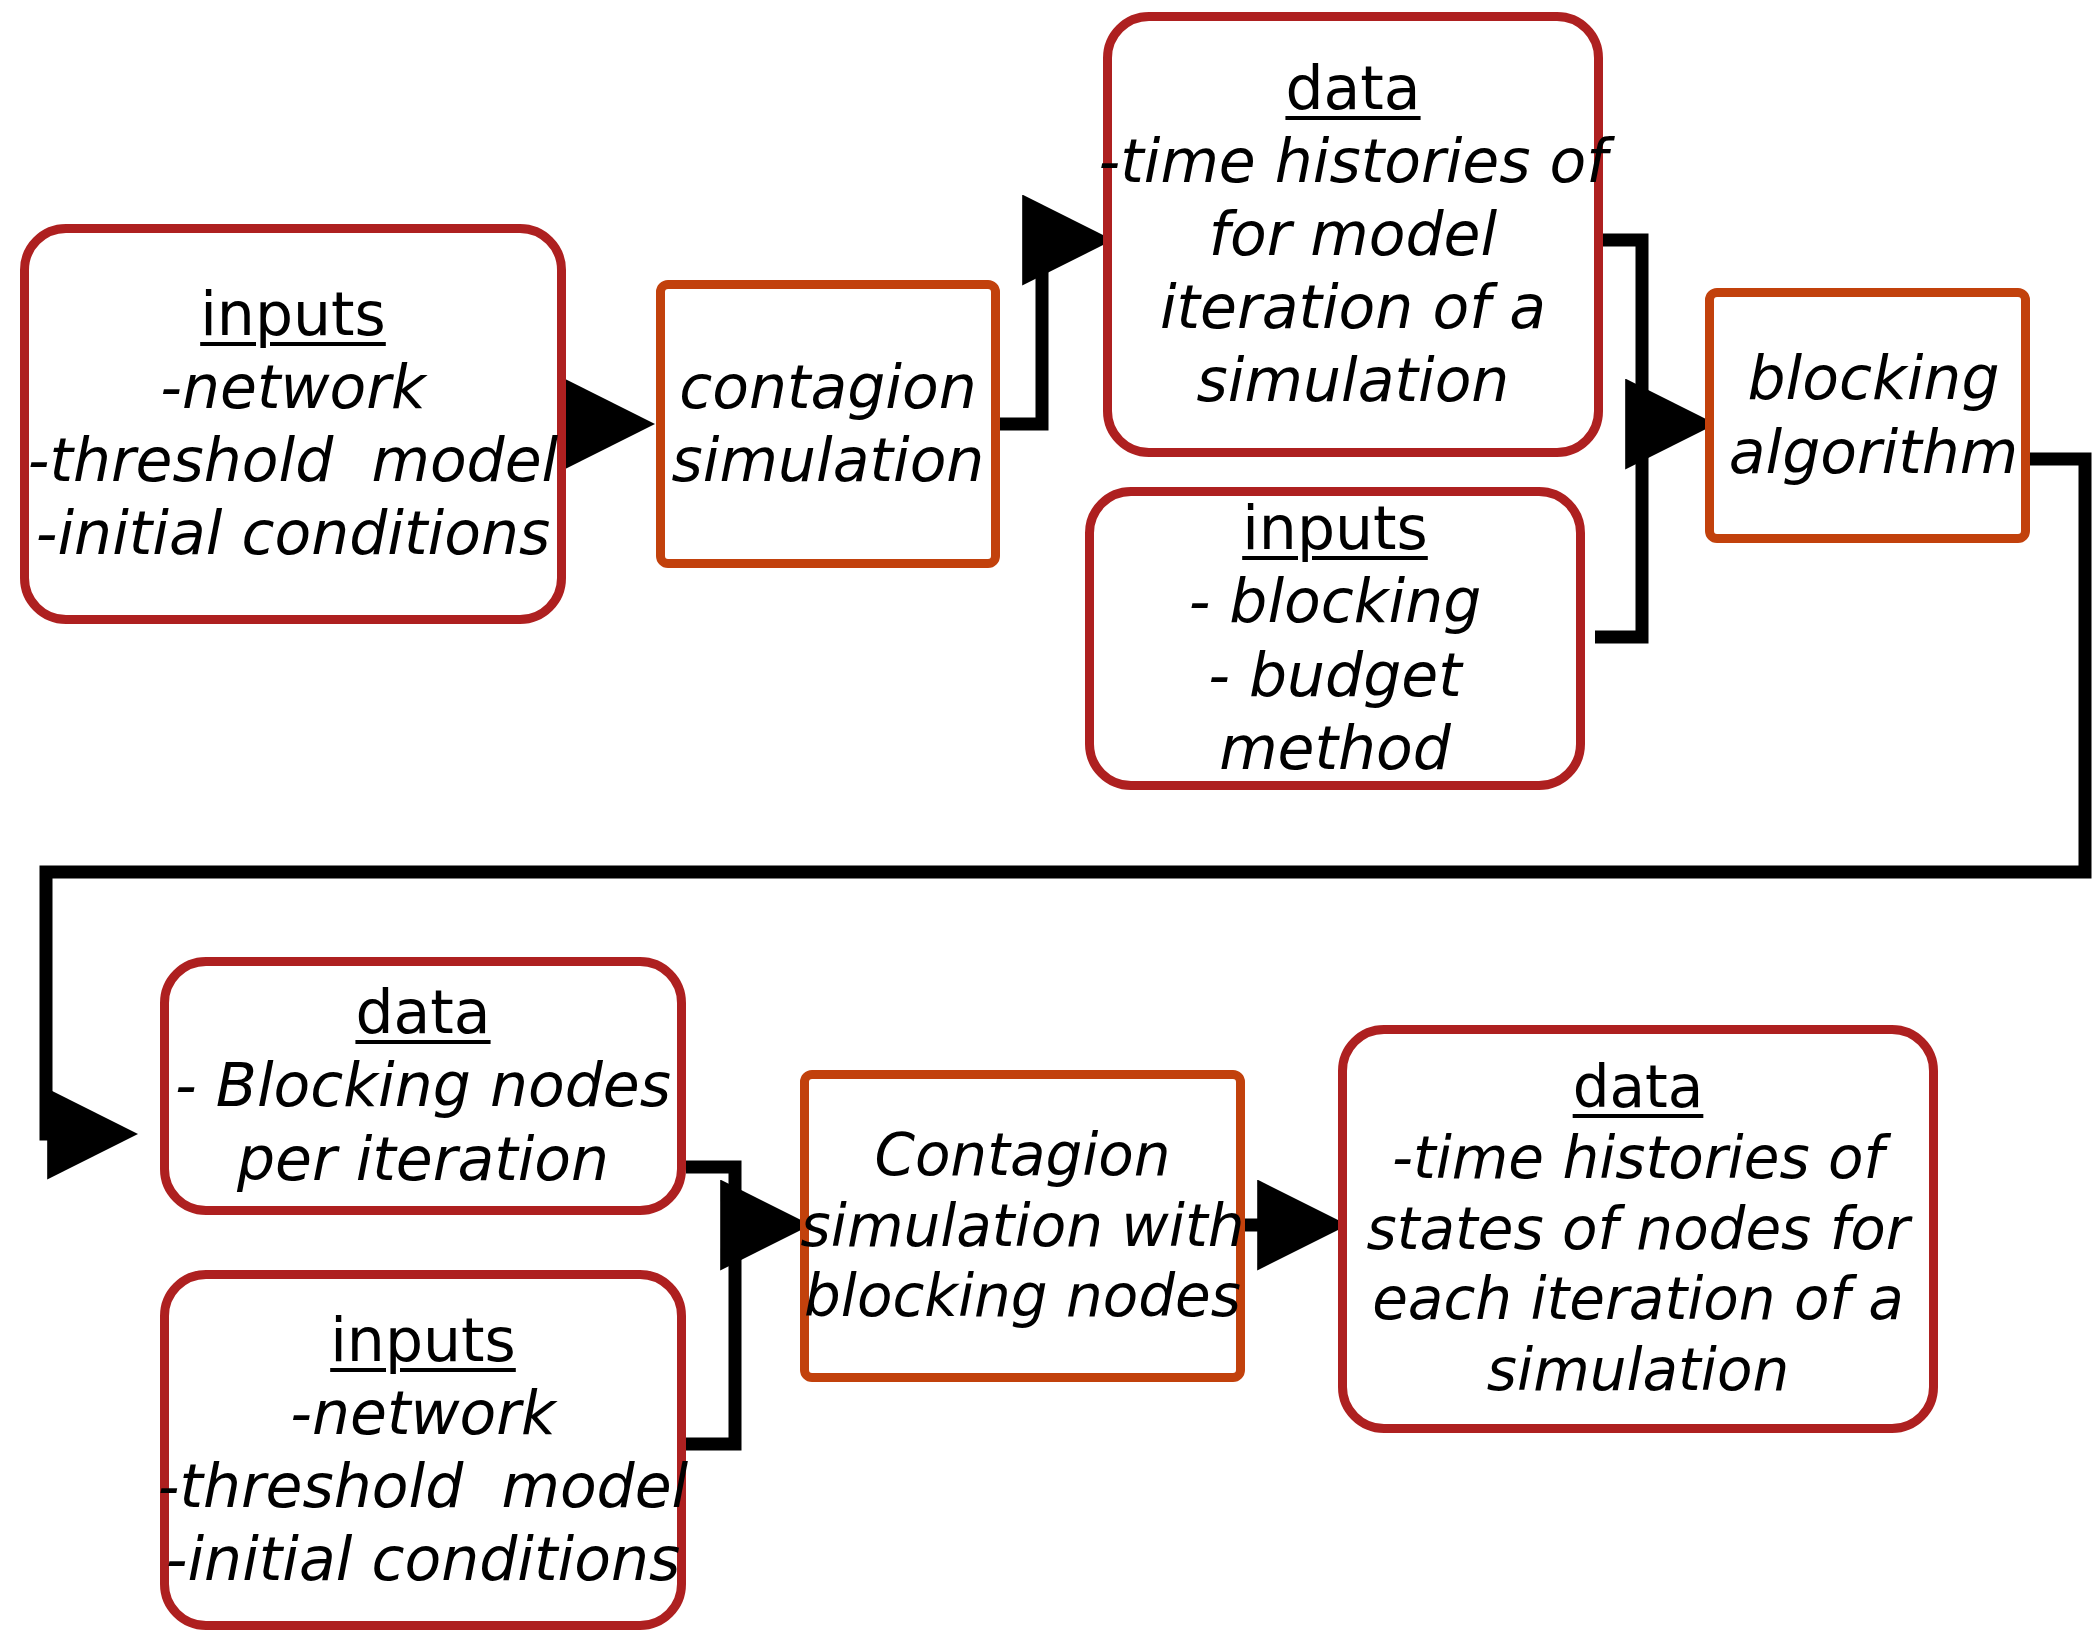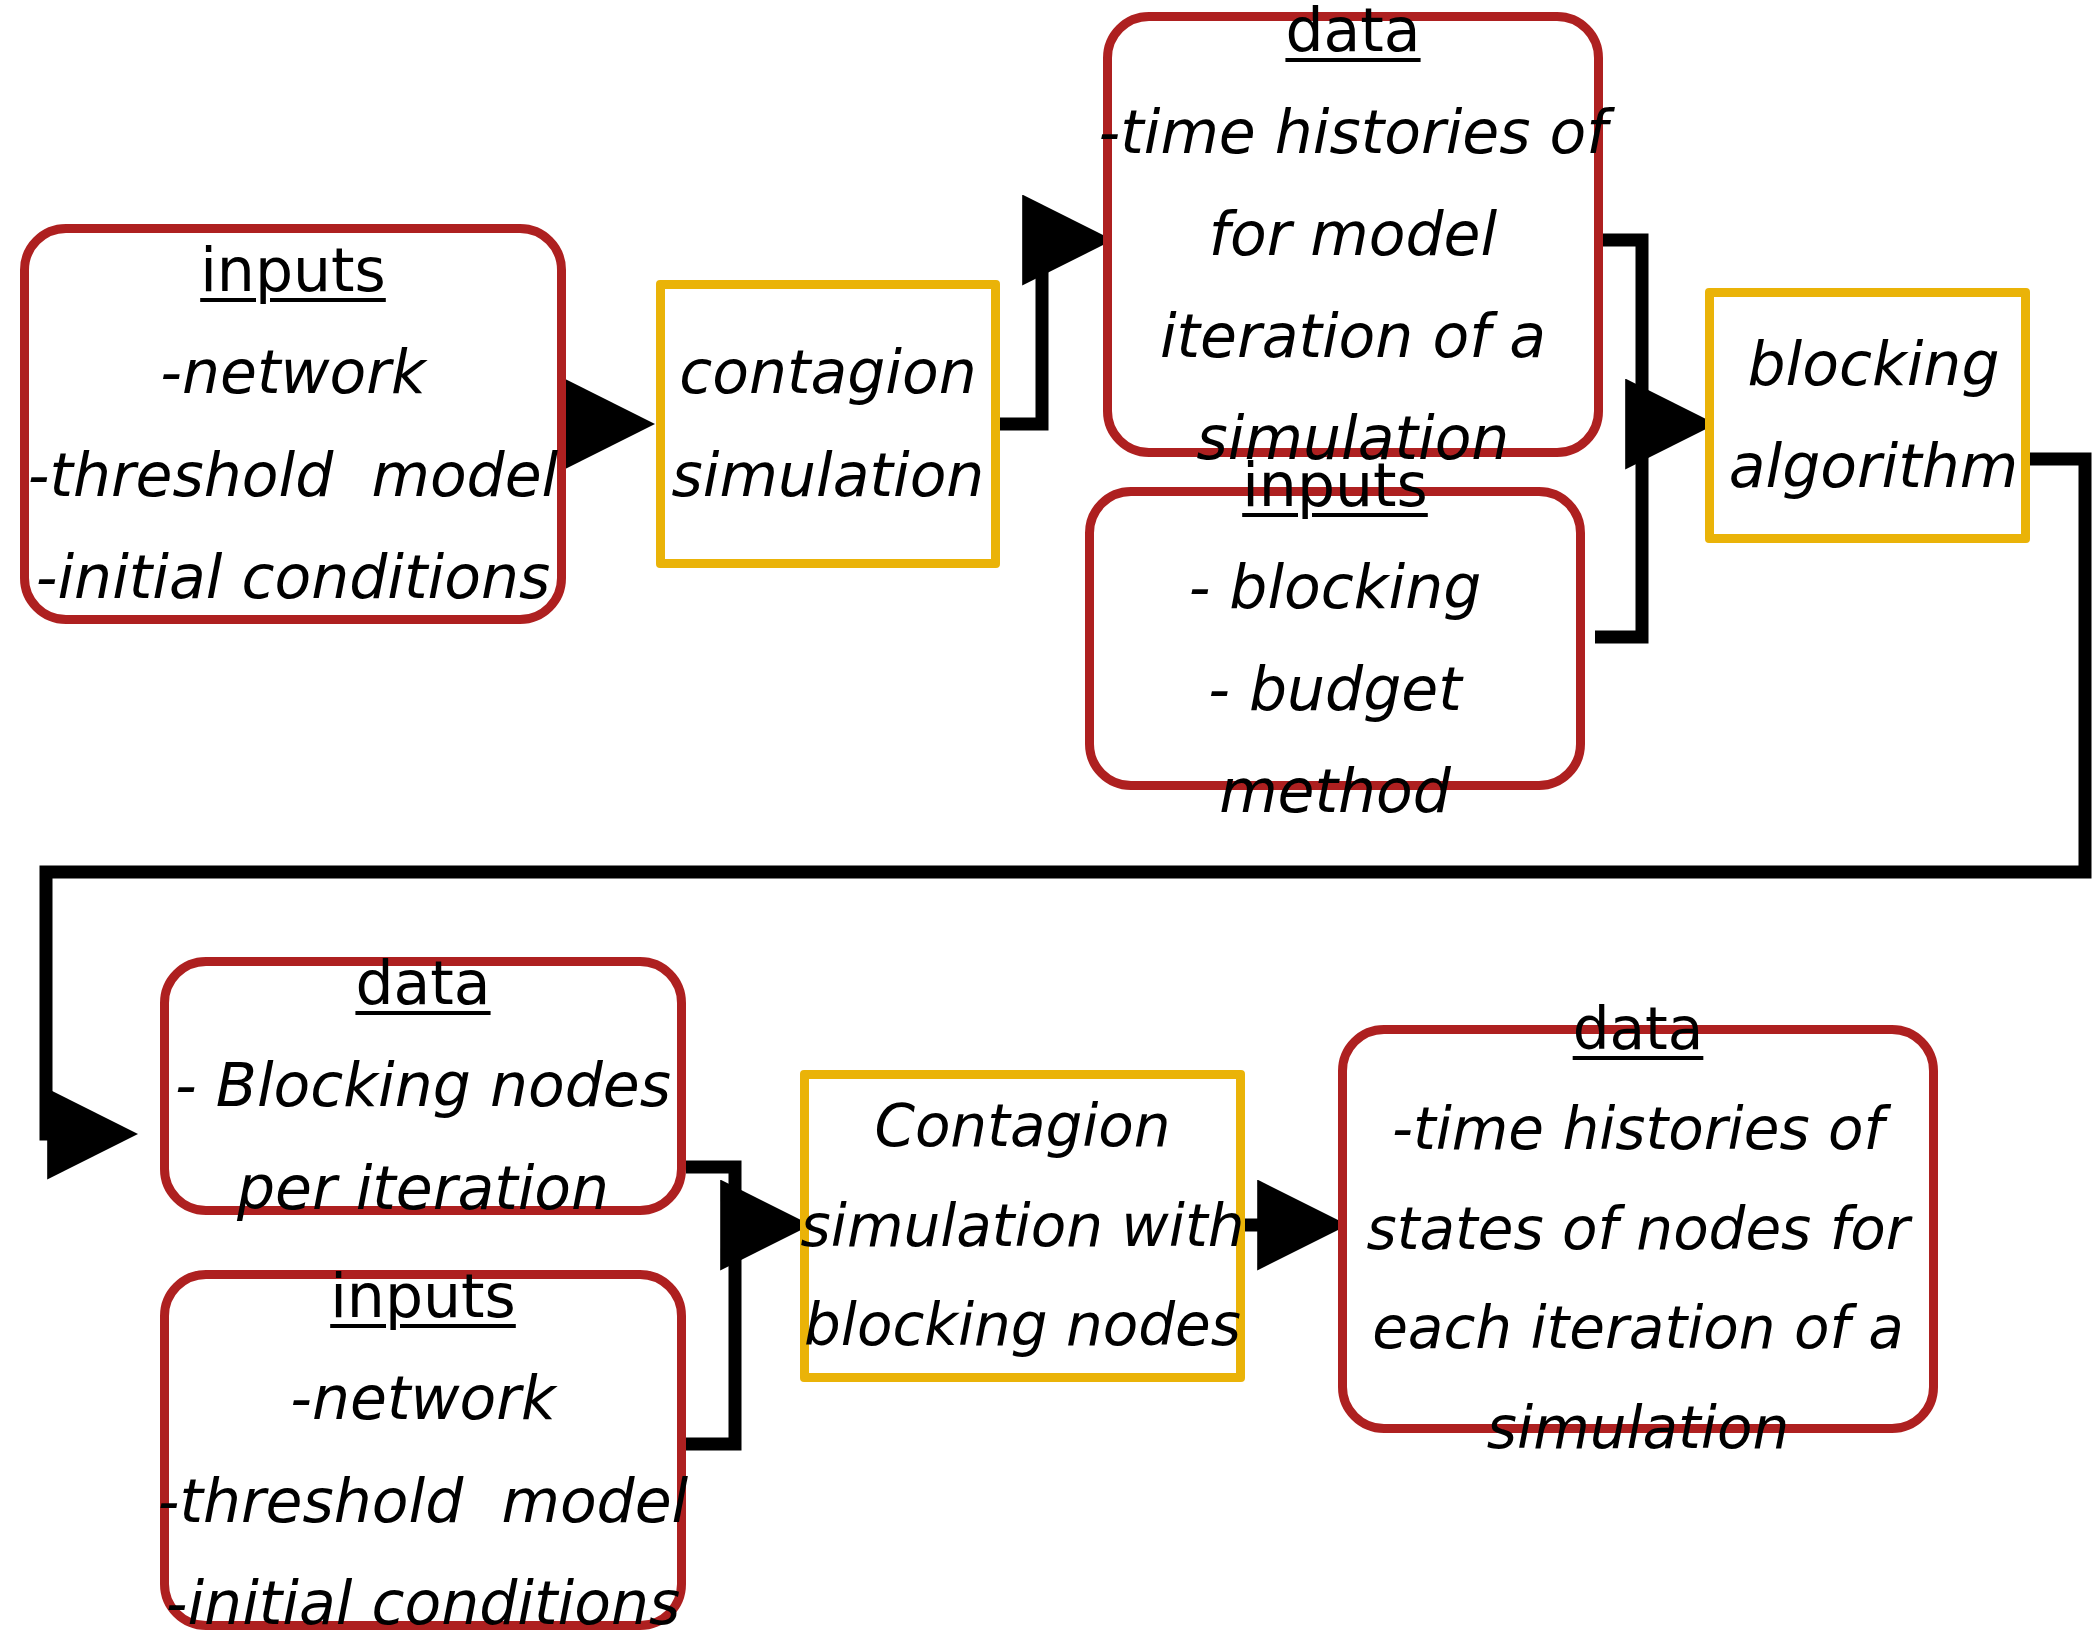--- a/index.html
+++ b/index.html
@@ -34,36 +34,36 @@
     flex-direction: column;
     align-items: center;
     justify-content: center;
     text-align: center;
   }
   .node-data, .node-inputs {
     border: 9px solid #AE2020;
     border-radius: 46px;
   }
   .node-process {
-    border: 9px solid #eab308;
-    border-radius: 4px;
+    border: 9px solid #c2410c;
+    border-radius: 12px;
   }
   .node-title {
     text-decoration: underline;
     text-underline-offset: 7px;
     text-decoration-thickness: 4px;
     white-space: pre;
   }
   .node-line {
     white-space: pre;
     font-style: italic;
   }
   .t-58 { font-size: 58px; line-height: 1.22; }
   .t-60 { font-size: 60px; line-height: 1.22; }
-  .body-text { color: #000000; gap: 29px; }
+  .body-text { color: #000000; }
 </style>
 </head>
 <body>
 
 <div id="diagram-root">
 
   <svg class="flow-canvas" viewBox="0 0 2100 1637">
     <defs>
       <marker id="arrowhead" markerWidth="7" markerHeight="7" refX="5.6" refY="3.5" orient="auto" markerUnits="strokeWidth">
         <path d="M0,0 L7,3.5 L0,7 Z" fill="#000000"></path>

